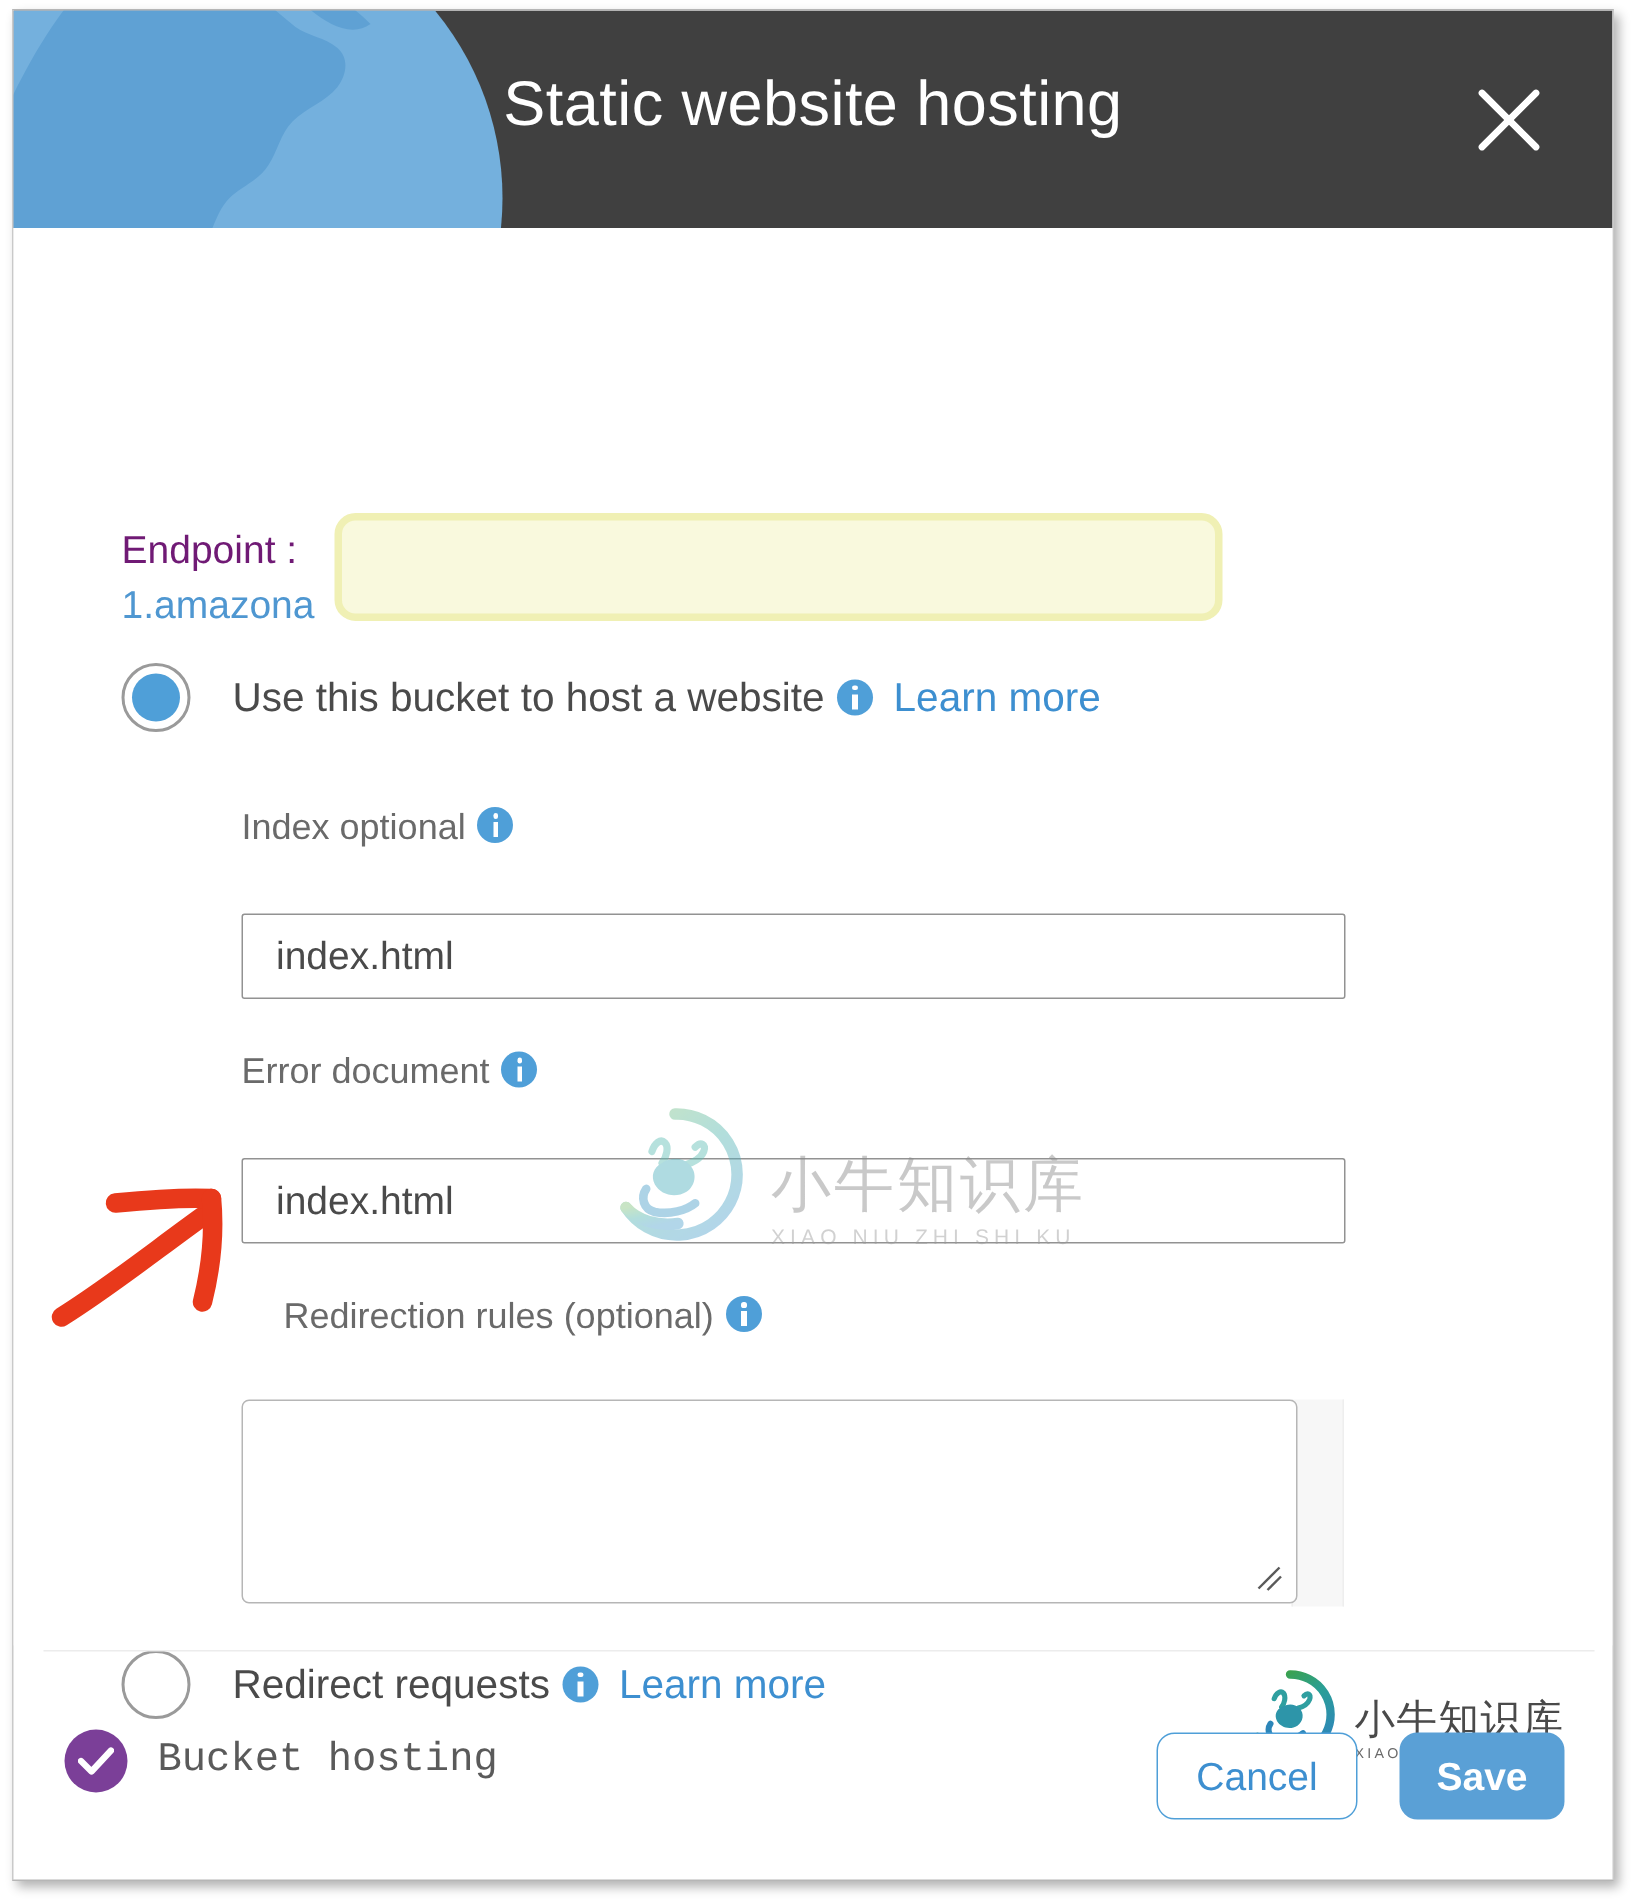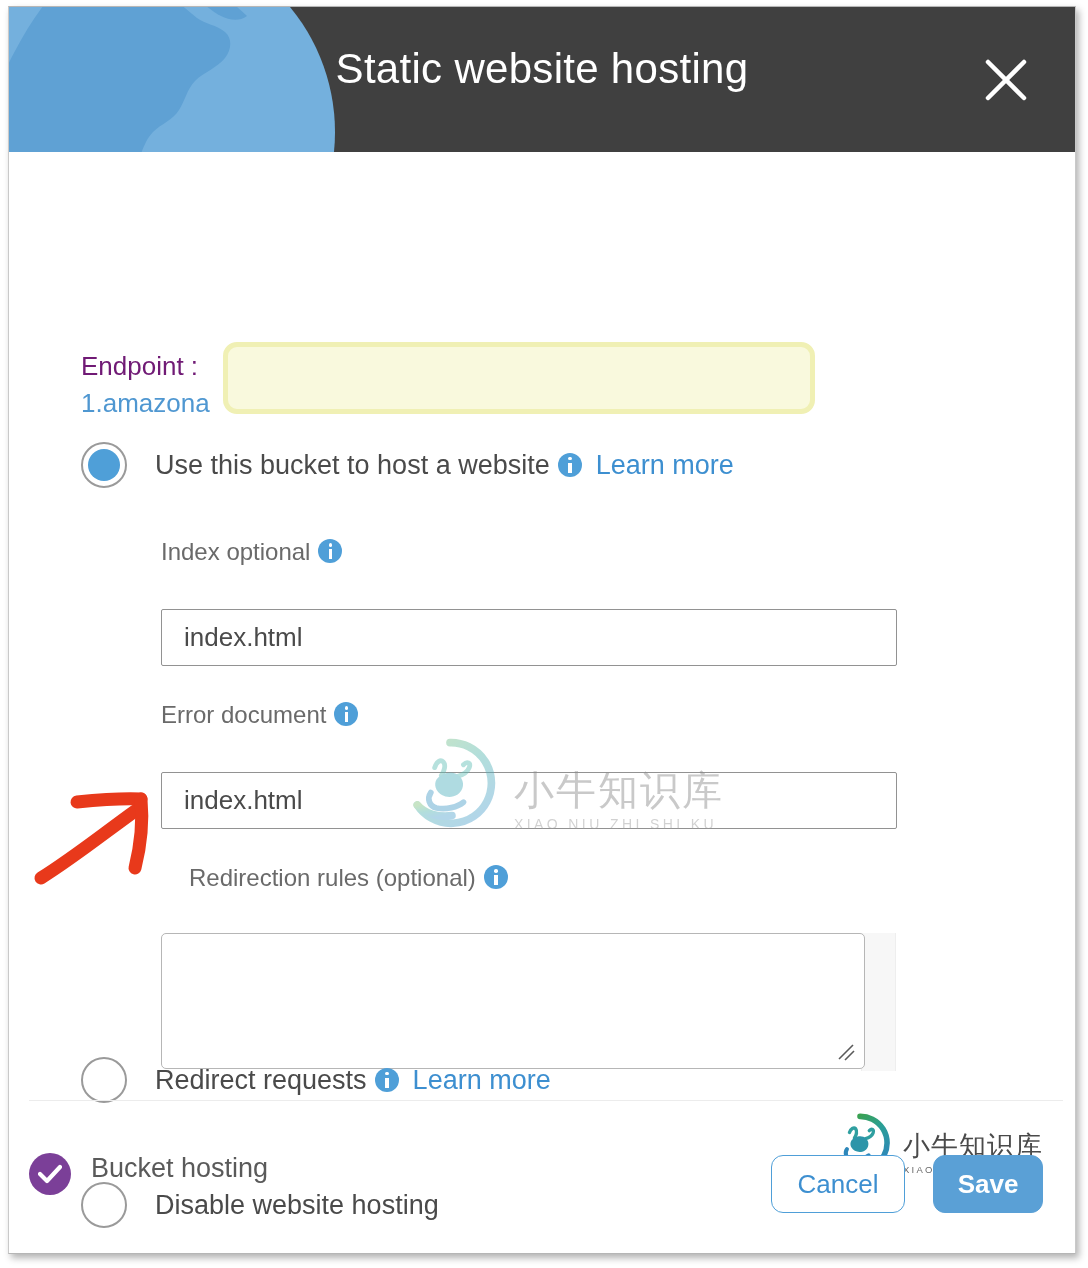--- a/index.html
+++ b/index.html
@@ -127,21 +127,21 @@
     background: #4f9fd8;
   }
   .radio-label {
     margin-left: 28px;
     font-size: 27px;
     color: #4a4a4a;
     white-space: nowrap;
   }
 
   #row-host    { left: 72px; top: 290px; text-align: center; }
-  #row-redirect{ left: 72px; top: 905px; }
+  #row-redirect{ left: 72px; top: 948px; }
   #row-disable { left: 72px; top: 1030px; }
 
   
   .info-icon {
     display: inline-block;
     width: 24px;
     height: 24px;
     border-radius: 50%;
     background: #4f9fd8;
     position: relative;
@@ -275,23 +275,25 @@
   #footer-divider {
     position: absolute;
     left: 20px;
     right: 12px;
     top: 1093px;
     height: 1px;
     background: #ececec;
   }
   #bucket-hosting {
     position: absolute;
-    left: 20px;
+    left: 34px;
     top: 1146px;
     display: flex;
+    align-items: center;
+    font-family: Liberation Mono, monospace;
   }
   #bucket-check {
     width: 42px; height: 42px;
     border-radius: 50%;
     background: #7b3f98;
     flex: 0 0 auto;
     position: relative;
   }
   #bucket-check svg { position: absolute; left: 9px; top: 11px; }
   #bucket-hosting .bh-label {
@@ -428,24 +430,20 @@
       <line x1="10" y1="19" x2="19" y2="10" stroke="#5a5a5a" stroke-width="1.6"></line>
     </svg>
 
     <div class="radio-row" id="row-redirect">
       <span class="radio"></span>
       <span class="radio-label">
         <span>Redirect requests</span><span class="info-icon"></span><span class="learn-more">Learn more</span>
       </span>
     </div>
 
-    <div class="radio-row" id="row-disable">
-      <span class="radio"></span>
-      <span class="radio-label">Disable website hosting</span>
-    </div>
 
     <div class="wm" id="wm-corner">
       <svg width="62" height="62" viewBox="0 0 100 100">
         <defs>
           <linearGradient id="gk" x1="0.15" y1="0" x2="0.75" y2="1">
             <stop offset="0%" stop-color="#3fa23c"></stop>
             <stop offset="45%" stop-color="#2a9f96"></stop>
             <stop offset="100%" stop-color="#2f84bd"></stop>
           </linearGradient>
         </defs>

